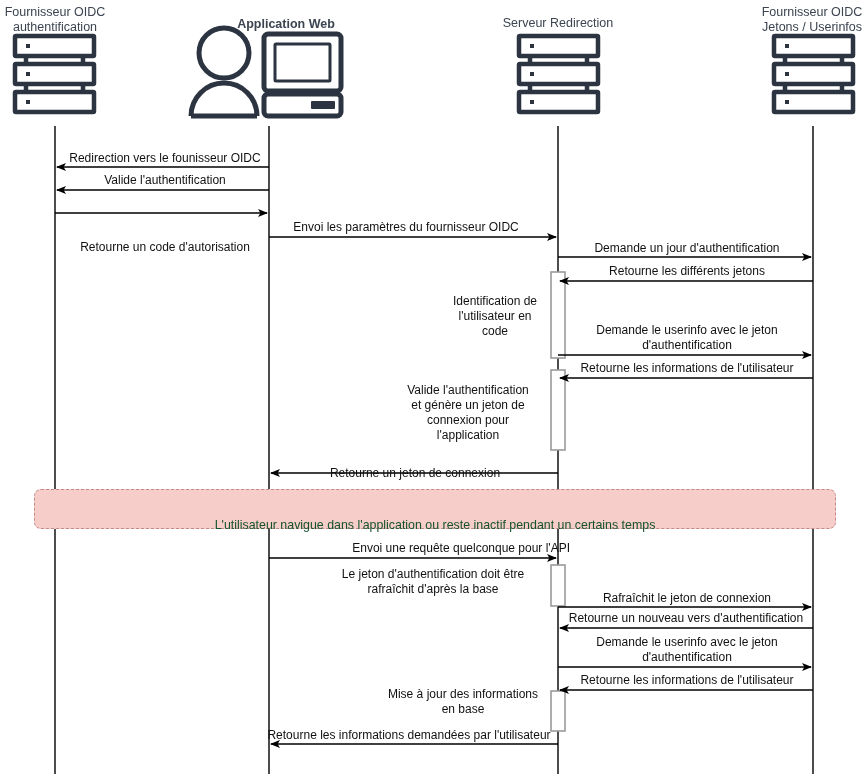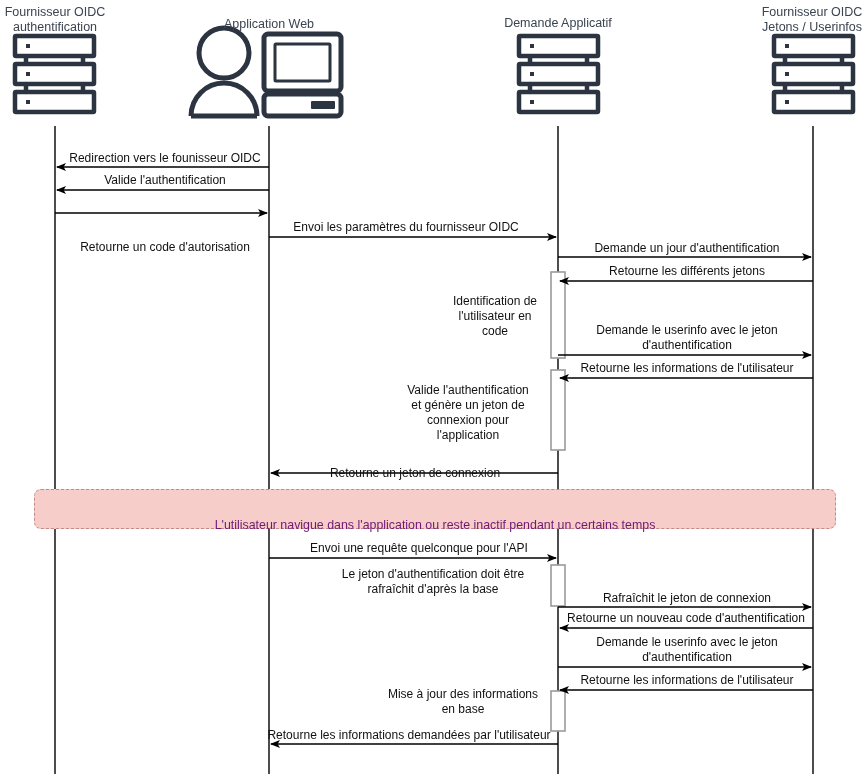--- a/index.html
+++ b/index.html
@@ -48,21 +48,21 @@
     box-sizing: border-box;
     background: #f6cdc9;
     border: 1.6px dashed #c08a86;
     border-radius: 7px;
     display: flex;
     align-items: center;
     justify-content: center;
   }
   .note-text {
     font-size: 12.4px;
-    color: #701a75;
+    color: #14532d;
     text-align: center;
     margin-top: 32px;
   }
 </style>
 </head>
 <body>
 
 <div id="diagram-root">
 
   <svg class="layer" viewBox="0 0 867 774">
@@ -169,39 +169,39 @@
         <line x1="813" x2="560" y1="628" y2="628" stroke="#000000" stroke-width="1.5" marker-end="url(#arrow-left)"></line>
         <line x1="558" x2="811" y1="667" y2="667" stroke="#000000" stroke-width="1.5" marker-end="url(#arrow-right)"></line>
         <line x1="813" x2="560" y1="690" y2="690" stroke="#000000" stroke-width="1.5" marker-end="url(#arrow-left)"></line>
         <line x1="558" x2="271" y1="744" y2="744" stroke="#000000" stroke-width="1.5" marker-end="url(#arrow-left)"></line>
       </g>
   </svg>
 
   <div id="actor-labels">
       <div class="actor-title" style="left: 0px; top: 5px; width: 110px;">Fournisseur OIDC
 authentification</div>
-      <div class="actor-title" style="left: 194px; top: 17px; width: 150px;">Application Web</div>
-      <div class="actor-title" style="left: 483px; top: 16px; width: 150px;">Demande Applicatif</div>
+      <div class="actor-title" style="left: 211px; top: 17px; width: 150px; font-weight: bold;">Application Web</div>
+      <div class="actor-title" style="left: 483px; top: 16px; width: 150px;">Serveur Redirection</div>
       <div class="actor-title" style="left: 757px; top: 5px; width: 110px;">Fournisseur OIDC
 Jetons / Userinfos</div>
     </div>
   <div id="message-labels">
       <div class="msg-label" style="left: 62px; top: 151px; width: 206px;">Redirection vers le founisseur OIDC</div>
       <div class="msg-label" style="left: 62px; top: 173px; width: 206px;">Valide l'authentification</div>
       <div class="msg-label" style="left: 58px; top: 196px; width: 214px; margin-top: 44px;">Retourne un code d'autorisation</div>
       <div class="msg-label" style="left: 256px; top: 220px; width: 300px;">Envoi les paramètres  du fournisseur OIDC</div>
       <div class="msg-label" style="left: 562px; top: 241px; width: 250px;">Demande un jour d'authentification</div>
       <div class="msg-label" style="left: 562px; top: 264px; width: 250px;">Retourne les différents jetons</div>
       <div class="msg-label" style="left: 562px; top: 323px; width: 250px;">Demande  le userinfo avec le jeton
 d'authentification</div>
       <div class="msg-label" style="left: 562px; top: 361px; width: 250px;">Retourne les informations de l'utilisateur</div>
       <div class="msg-label" style="left: 272px; top: 466px; width: 286px;">Retourne un jeton de connexion</div>
-      <div class="msg-label" style="left: 268px; top: 541px; width: 302px;">Envoi une requête quelconque pour l'API</div>
+      <div class="msg-label" style="left: 268px; top: 541px; width: 302px; text-align: right;">Envoi une requête quelconque pour l'API</div>
       <div class="msg-label" style="left: 562px; top: 591px; width: 250px;">Rafraîchit le jeton de connexion</div>
-      <div class="msg-label" style="left: 558px; top: 611px; width: 256px;">Retourne un nouveau code d'authentification</div>
+      <div class="msg-label" style="left: 558px; top: 611px; width: 256px;">Retourne un nouveau vers d'authentification</div>
       <div class="msg-label" style="left: 562px; top: 635px; width: 250px;">Demande  le userinfo avec le jeton
 d'authentification</div>
       <div class="msg-label" style="left: 562px; top: 673px; width: 250px;">Retourne les informations de l'utilisateur</div>
       <div class="msg-label" style="left: 264px; top: 728px; width: 290px;">Retourne les informations demandées par l'utilisateur</div>
     </div>
   <div id="self-note-labels">
       <div class="msg-label" style="left: 440px; top: 294px; width: 110px;">Identification de
 l'utilisateur en
 code</div>
       <div class="msg-label" style="left: 393px; top: 383px; width: 150px;">Valide l'authentification

